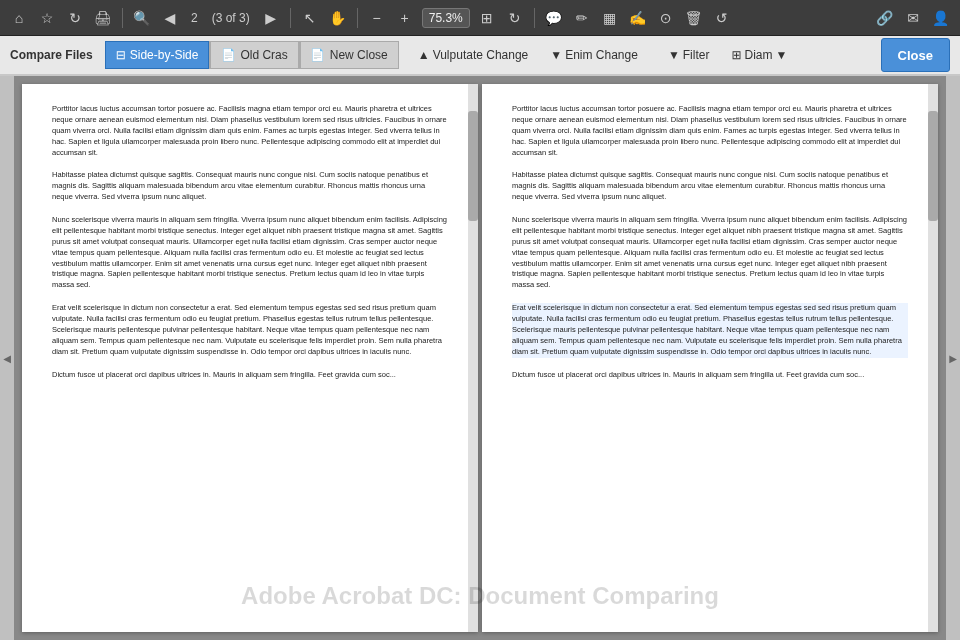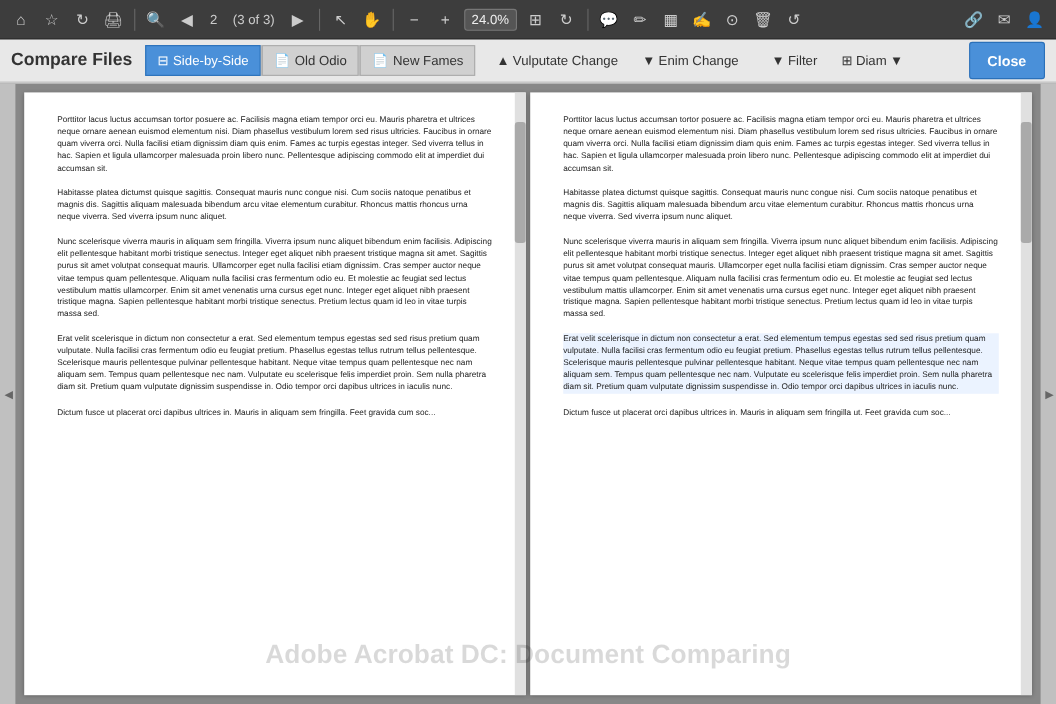--- a/index.html
+++ b/index.html
@@ -51,21 +51,21 @@
     #compare-bar {
       height: 40px;
       background: #e8e8e8;
       border-bottom: 2px solid #c8c8c8;
       display: flex;
       align-items: center;
       padding: 0 10px;
       gap: 0;
     }
     .compare-title {
-      font-size: 16px;
+      font-size: 12px;
       font-weight: bold;
       color: #333;
       margin-right: 12px;
       white-space: nowrap;
     }
     .compare-btn {
       display: flex;
       align-items: center;
       gap: 4px;
       padding: 5px 10px;
@@ -226,21 +226,21 @@
   <div class="tool-icon">◀</div>
   <span class="page-num">2</span>
   <span class="page-num">(3 of 3)</span>
   <div class="tool-icon">▶</div>
   <div class="tool-separator"></div>
   <div class="tool-icon">↖</div>
   <div class="tool-icon">✋</div>
   <div class="tool-separator"></div>
   <div class="tool-icon">−</div>
   <div class="tool-icon">+</div>
-  <div class="zoom-display">24.0%</div>
+  <div class="zoom-display">75.3%</div>
   <div class="tool-icon">⊞</div>
   <div class="tool-icon">↻</div>
   <div class="tool-separator"></div>
   <div class="tool-icon">💬</div>
   <div class="tool-icon">✏</div>
   <div class="tool-icon">▦</div>
   <div class="tool-icon">✍</div>
   <div class="tool-icon">⊙</div>
   <div class="tool-icon">🗑</div>
   <div class="tool-icon">↺</div>
@@ -253,26 +253,26 @@
 <div id="compare-bar">
   <span class="compare-title">Compare Files</span>
 
   <button class="compare-btn active">
     <span>⊟</span>
     <span>Side-by-Side</span>
   </button>
   <div class="sep-bar"></div>
   <button class="compare-btn">
     <span>📄</span>
-    <span>Old Odio</span>
+    <span>Old Cras</span>
   </button>
   <div class="sep-bar"></div>
   <button class="compare-btn">
     <span>📄</span>
-    <span>New Fames</span>
+    <span>New Close</span>
   </button>
   <div style="width:8px"></div>
   <button class="nav-btn">
     <span>▲</span>
     <span>Vulputate Change</span>
   </button>
   <button class="nav-btn">
     <span>▼</span>
     <span>Enim Change</span>
   </button>

